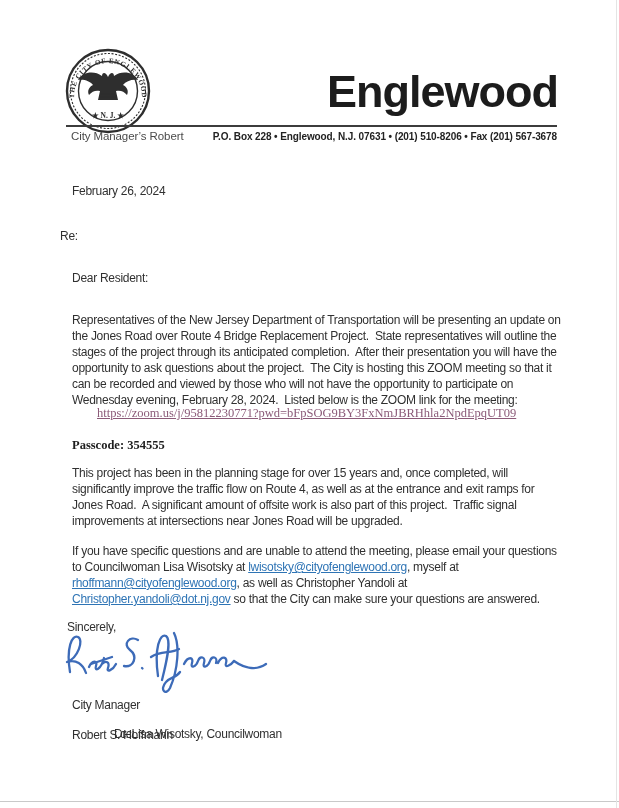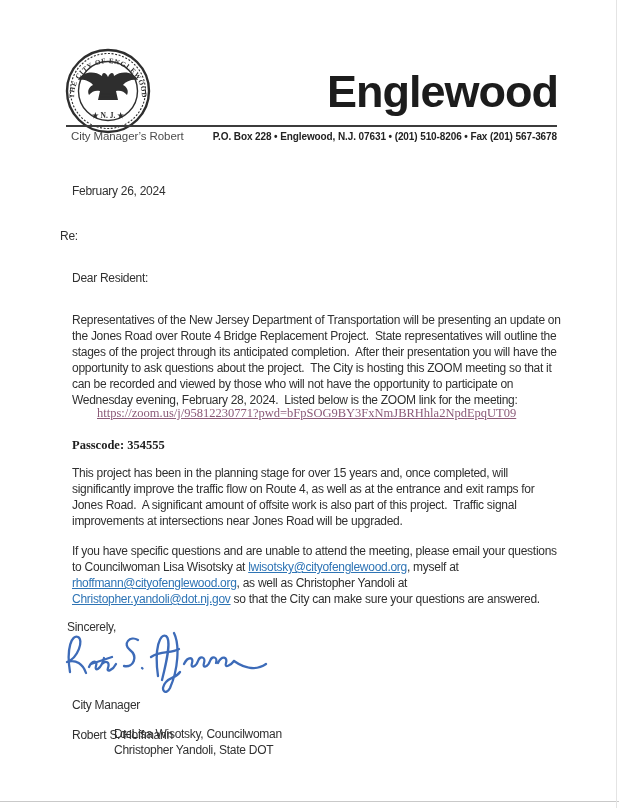--- a/index.html
+++ b/index.html
@@ -117,18 +117,17 @@
       <path d="M176 35 C186 42 198 45 208 38"></path>
     </g>
   </svg>
 
   <div class="abs body-text signer-name">Robert S. Hoffmann</div>
   <div class="abs body-text signer-title">City Manager</div>
 
   <div class="abs body-text cc-label">cc:</div>
   <div class="abs body-text cc-entries">
     <div>Dr. Lisa Wisotsky, Councilwoman</div>
-    <div>Christopher Yandoli, State DOT</div>
   </div>
 
   <div class="abs scan-bottom"></div>
   <div class="abs scan-right"></div>
 </div>
 
 </body></html>

